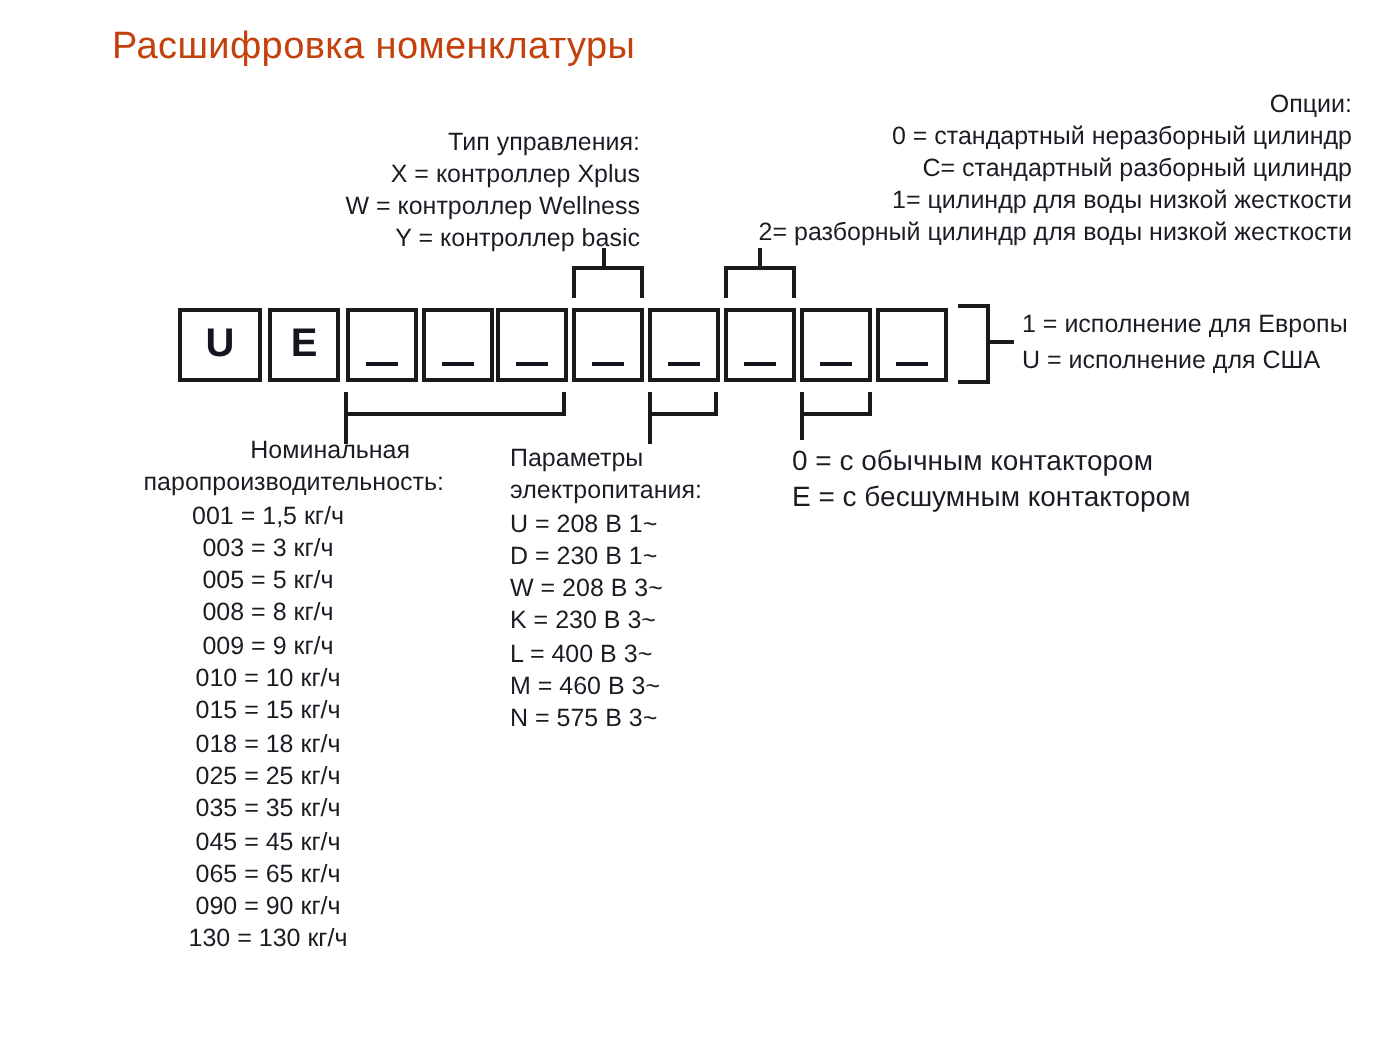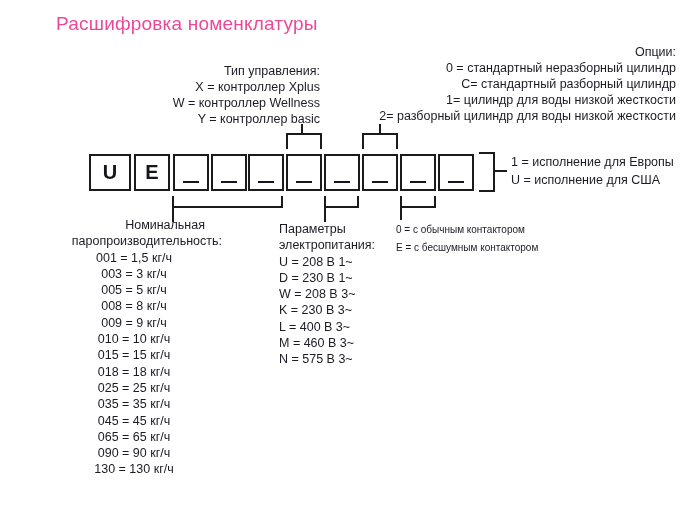--- a/index.html
+++ b/index.html
@@ -6,33 +6,33 @@
   .canvas{
     position:relative;
     width:699px;height:524px;
     background:#ffffff;
     font-family:"Liberation Sans","DejaVu Sans",sans-serif;
     color:#1b1b24;
     overflow:hidden;
   }
   .title{
     position:absolute;left:56px;top:13px;
-    font-size:19px;font-weight:normal;color:#ec4899;
+    font-size:19px;font-weight:normal;color:#c2410c;
     letter-spacing:0.2px;
   }
   .blk{position:absolute;font-size:12.5px;line-height:16px;white-space:nowrap;}
   .blk div{white-space:nowrap;}
   .control{left:150px;top:63px;width:170px;text-align:right;}
   .options{left:356px;top:44px;width:320px;text-align:right;}
   .region{left:511px;top:153px;line-height:18px;}
   .capacity{left:57px;top:217px;width:165px;text-align:right;line-height:16.3px;}
   .capacity .h1{padding-right:17px;}
   .capacity .it{padding-right:11px;text-align:center;}
-  .power{left:255px;top:221px;line-height:16.3px;margin-left:24px;}
-  .contactor{left:396px;top:221px;line-height:18px;font-size:10px;}
+  .power{left:255px;top:221px;line-height:16.3px;}
+  .contactor{left:396px;top:221px;line-height:18px;font-size:14px;}
   .boxrow .box{
     position:absolute;top:154px;height:37px;
     border:2px solid #1b1b1b;box-sizing:border-box;
     background:#ffffff;
     display:flex;align-items:center;justify-content:center;
     font-size:20px;font-weight:bold;color:#15151e;
   }
   .dash{
     position:absolute;left:50%;transform:translateX(-50%);
     bottom:6px;width:16px;height:2px;background:#15151e;

